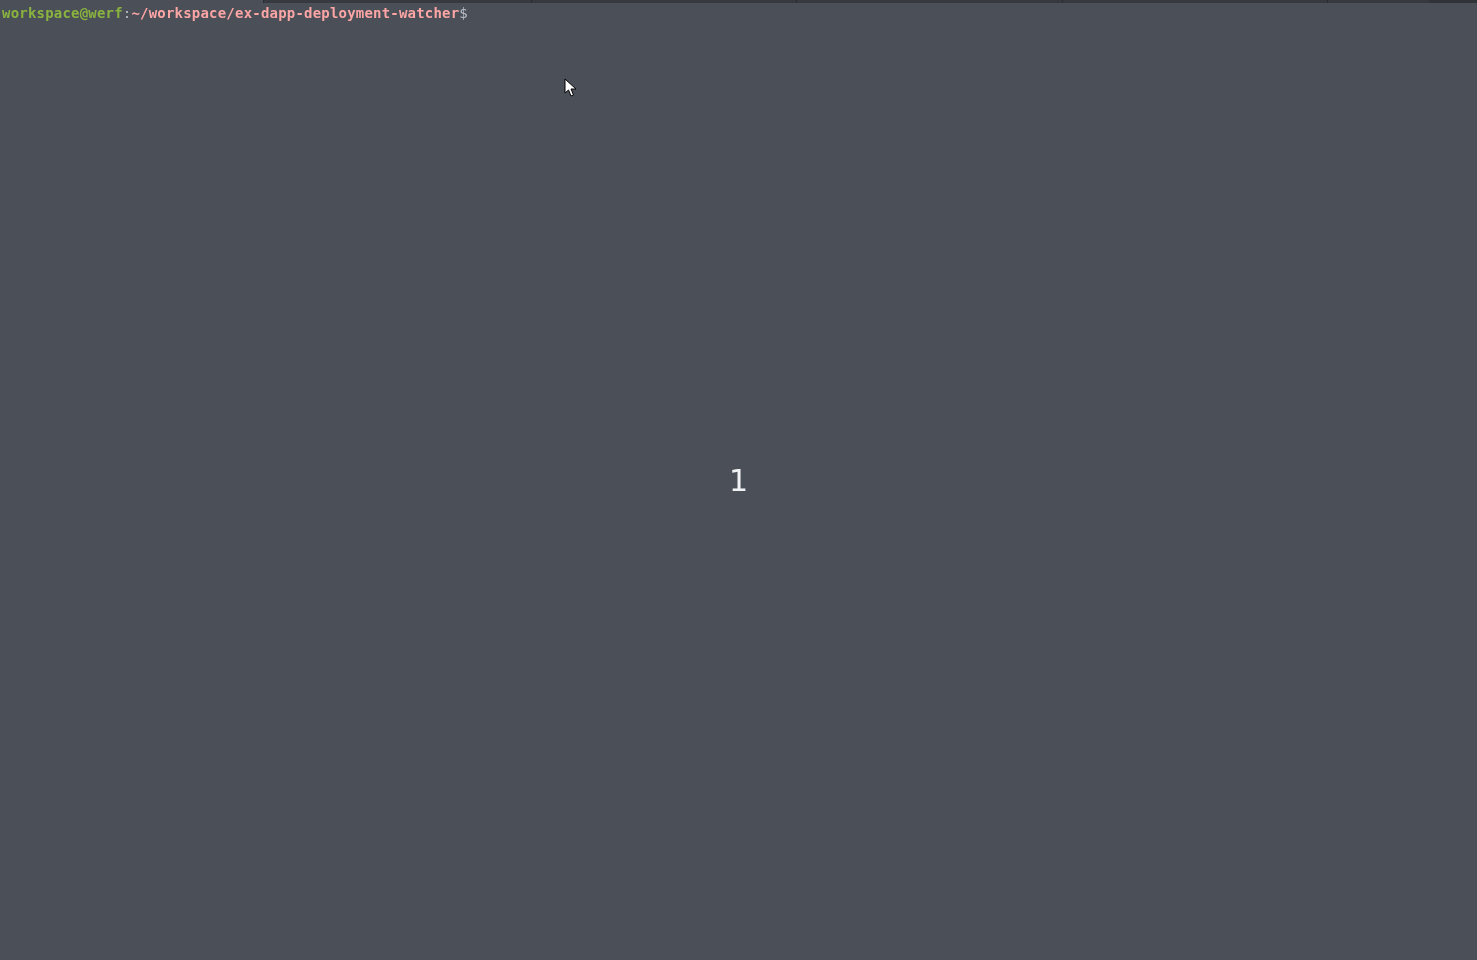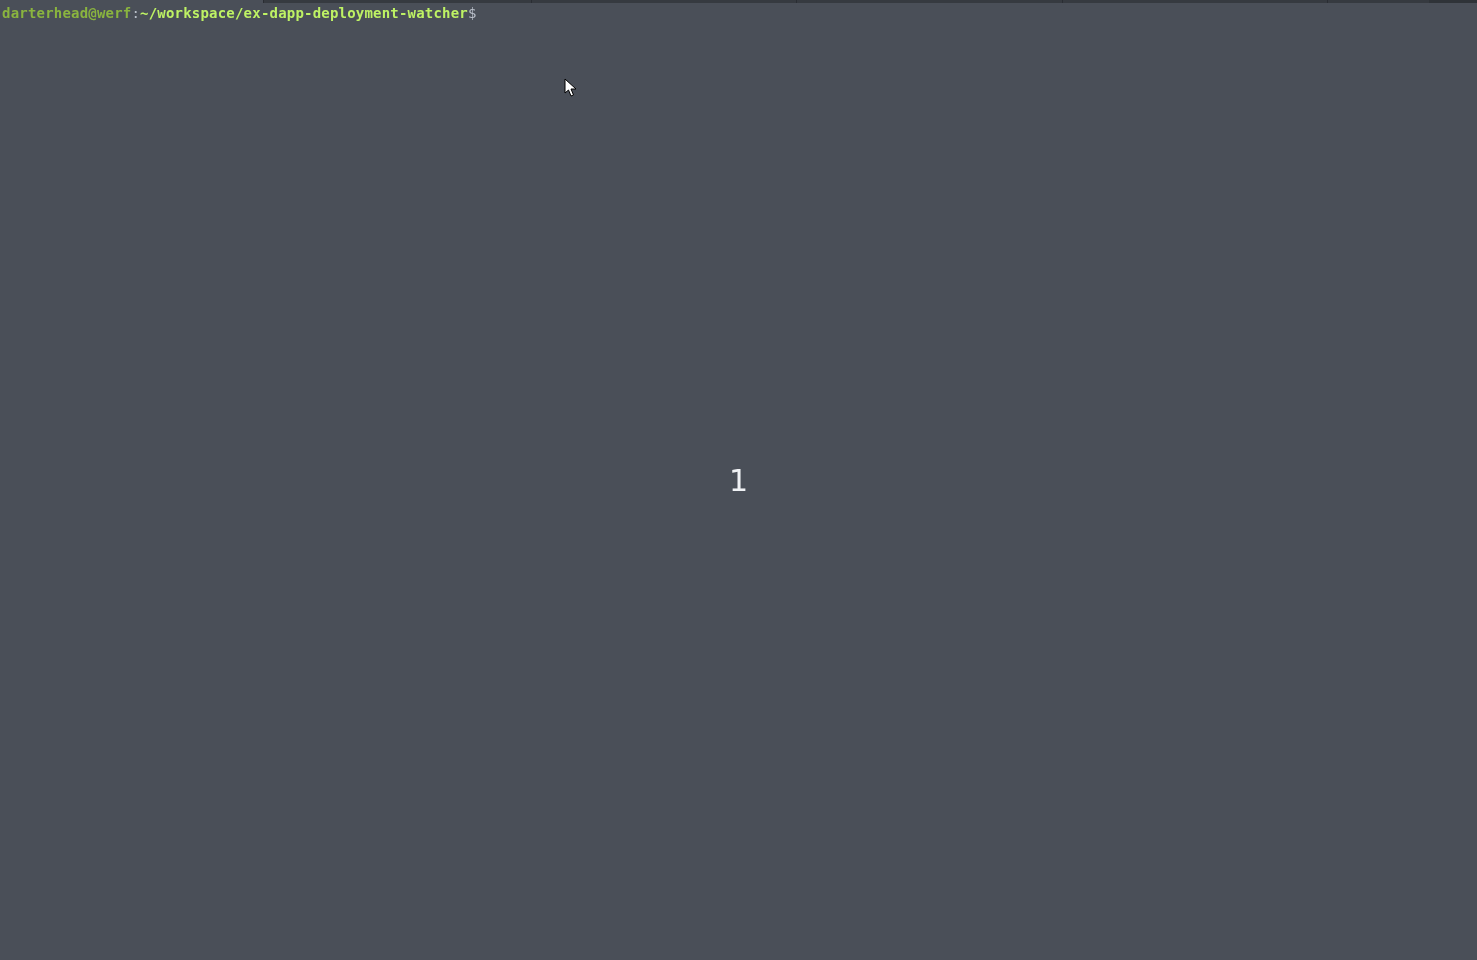--- a/index.html
+++ b/index.html
@@ -54,21 +54,21 @@
       letter-spacing: 0.2px;
     }
     .ps1-userhost {
       color: #8ab43f;
       font-weight: bold;
     }
     .ps1-sep {
       color: #b9bfc9;
     }
     .ps1-path {
-      color: #bef264;
+      color: #fca5a5;
       font-weight: bold;
     }
     .ps1-dollar {
       color: #b9bfc9;
     }
     .cmd-input {
       background: transparent;
       border: none;
       outline: none;
       color: #d8dbe0;
@@ -104,21 +104,21 @@
   <div class="tab tab-active" style="width:264px"></div>
   <div class="tab" style="width:268px"></div>
   <div class="tab" style="width:265px"></div>
   <div class="tab" style="width:266px"></div>
   <div class="tab" style="width:265px"></div>
   <div class="spacer"></div>
   <div class="new-tab"></div>
 </div>
 
 <div class="terminal">
-  <div class="prompt-line"><span class="ps1-userhost">darterhead@werf</span><span class="ps1-sep">:</span><span class="ps1-path">~/workspace/ex-dapp-deployment-watcher</span><span class="ps1-dollar">$</span> <input class="cmd-input" type="text" value="" style=""></div>
+  <div class="prompt-line"><span class="ps1-userhost">workspace@werf</span><span class="ps1-sep">:</span><span class="ps1-path">~/workspace/ex-dapp-deployment-watcher</span><span class="ps1-dollar">$</span> <input class="cmd-input" type="text" value="" style=""></div>
 </div>
 
 <div class="workspace-overlay">1</div>
 
 <div class="cursor" id="cursor" style="left: 564px; top: 78px;">
   <svg width="14" height="20" viewBox="0 0 14 20">
     <path d="M1 1 L1 15 L4.5 12 L7 18 L9.5 17 L7 11 L12 11 Z" fill="#ffffff" stroke="#000000" stroke-width="1"></path>
   </svg>
 </div>
 

